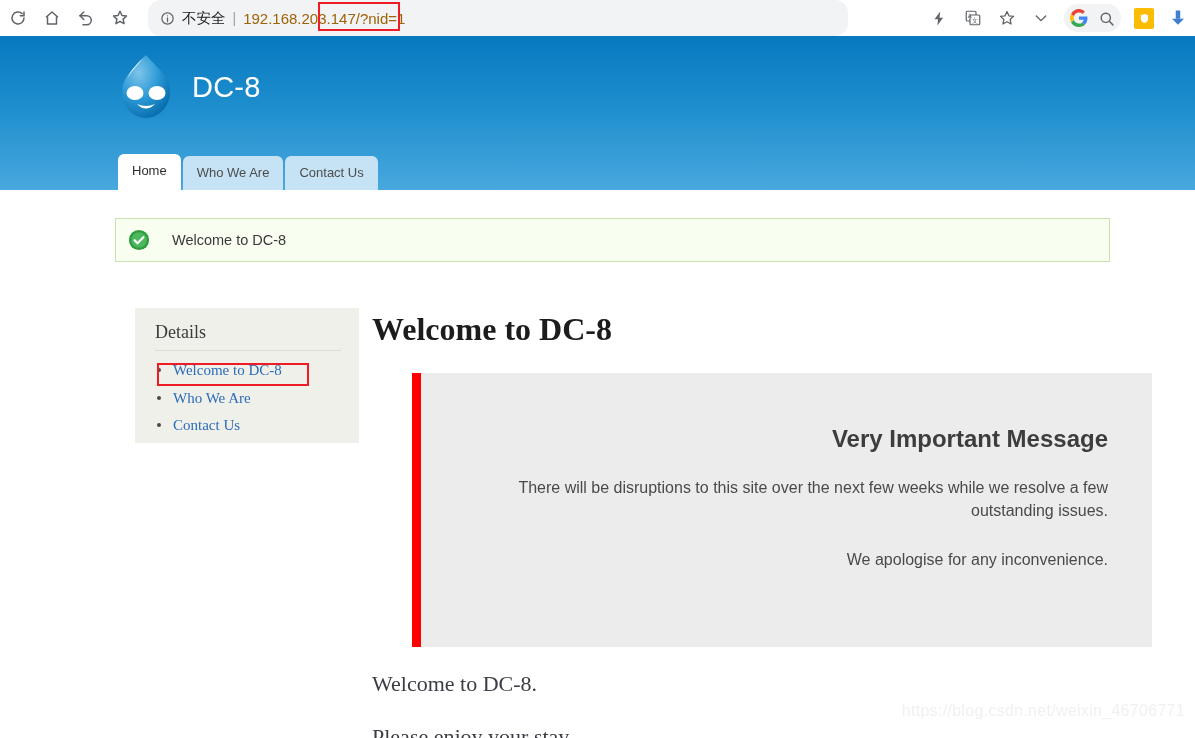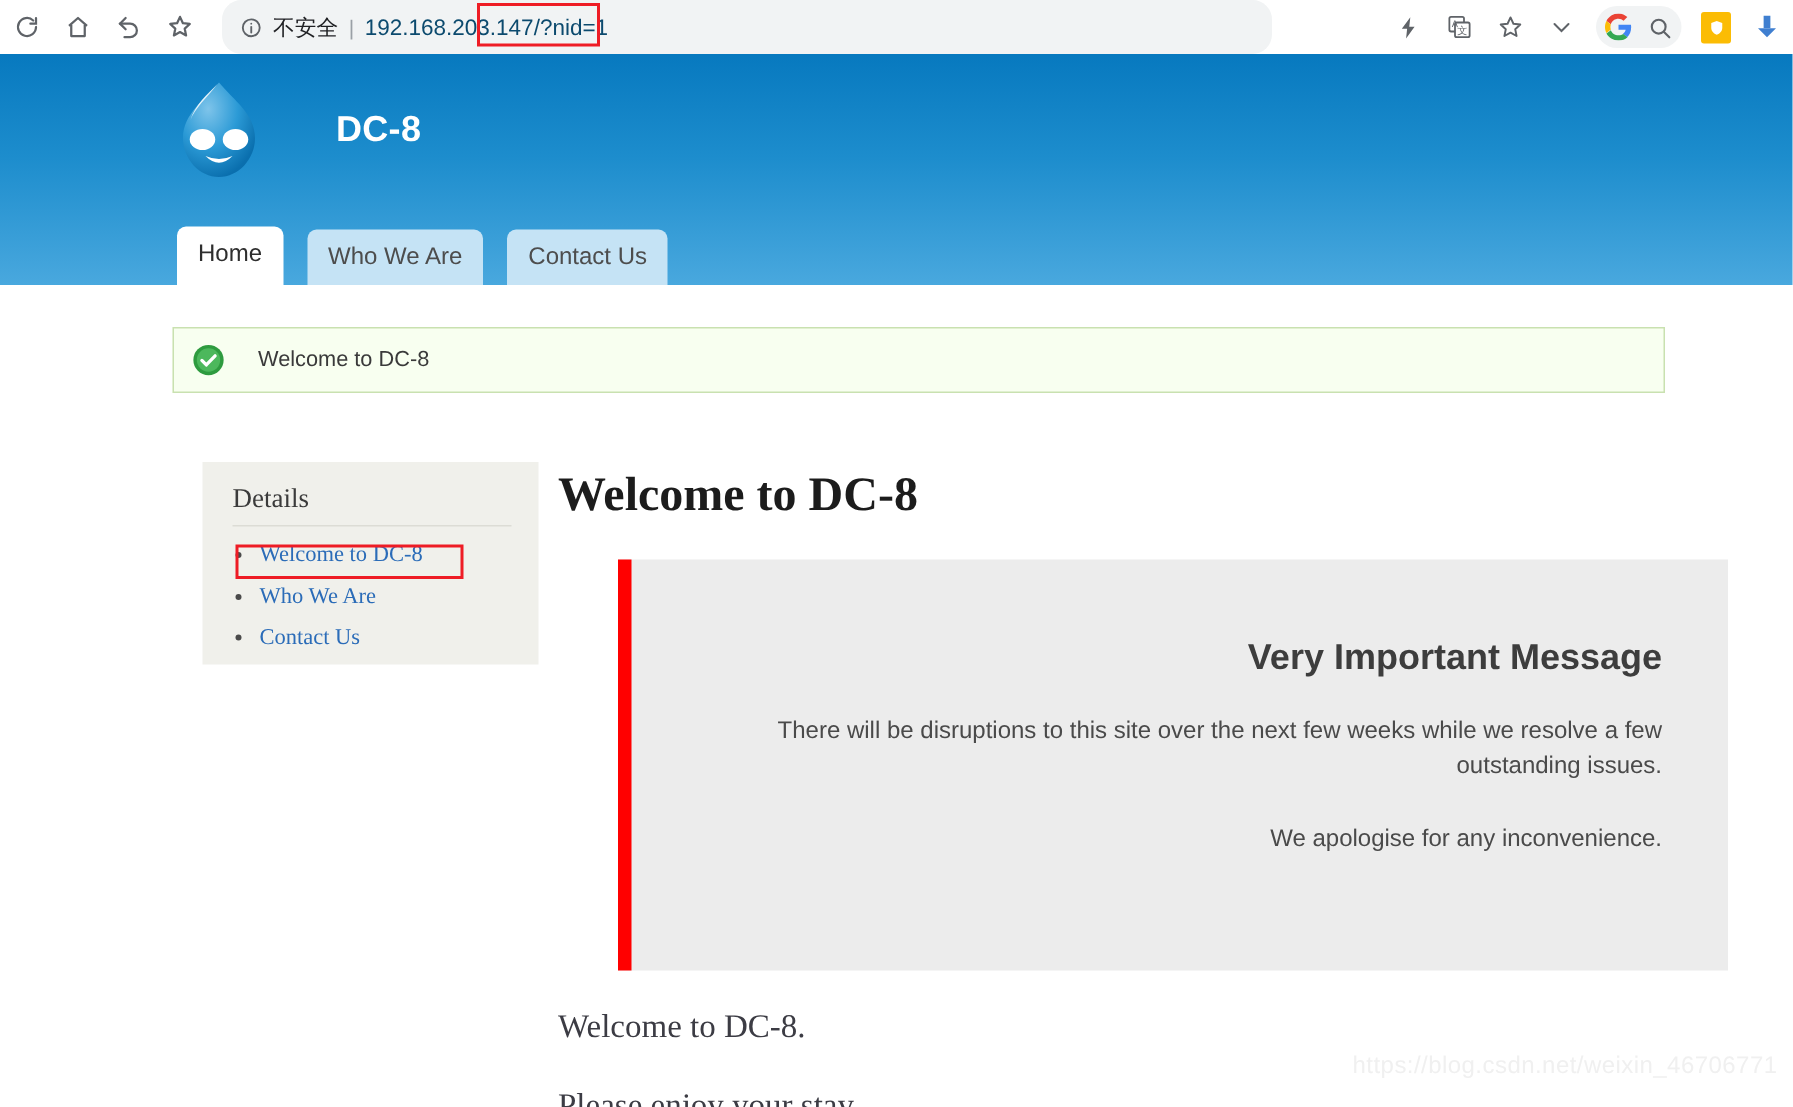--- a/index.html
+++ b/index.html
@@ -37,21 +37,21 @@
     position: relative;
   }
   .info-icon { color: #5f6368; display: flex; align-items: center; margin-right: 7px; }
   .omni-secure {
     font-size: 14.5px; color: #202124;
     font-family: "DejaVu Sans", sans-serif;
     white-space: nowrap;
   }
   .omni-sep { color: #9aa0a6; margin: 0 7px; font-size: 14px; }
   .omni-url {
-    font-size: 15px; color: #0c4a6e; white-space: nowrap;
+    font-size: 15px; color: #a16207; white-space: nowrap;
     font-family: "Liberation Sans", sans-serif;
   }
 
   #url-annotation {
     position: absolute;
     left: 318px; top: 2px;
     width: 82px; height: 29px;
     border: 2px solid #ee1c25;
     pointer-events: none;
   }
@@ -83,36 +83,35 @@
   #site-header {
     position: absolute; top: 36px; left: 0;
     width: 1195px; height: 154px;
     background: linear-gradient(to bottom, #0779bf 0%, #1d8dcd 45%, #49a8de 100%);
   }
   #brand {
     position: absolute; left: 118px; top: 18px;
     display: flex; align-items: center; gap: 18px;
   }
   #site-title {
-    color: #ffffff; font-size: 24px; font-weight: 700;
+    color: #ffffff; font-size: 29px; font-weight: 400;
     font-family: "Liberation Sans", sans-serif;
     letter-spacing: 0.2px;
-    margin-left: 32px;
   }
   #main-nav {
     position: absolute; left: 118px; bottom: 0;
     display: flex; align-items: flex-end;
   }
   .nav-tab {
-    font-size: 16px;
+    font-size: 13px;
     color: #4d4d4d;
     padding: 9px 14px 9px 14px;
     border-radius: 6px 6px 0 0;
     background: #c5e3f5;
-    margin-right: 16px;
+    margin-right: 2px;
     line-height: 1.2;
     font-family: "Liberation Sans", sans-serif;
     white-space: nowrap;
   }
   .nav-tab.active {
     background: #ffffff;
     color: #2e2e2e;
     padding-bottom: 11px;
   }
 

